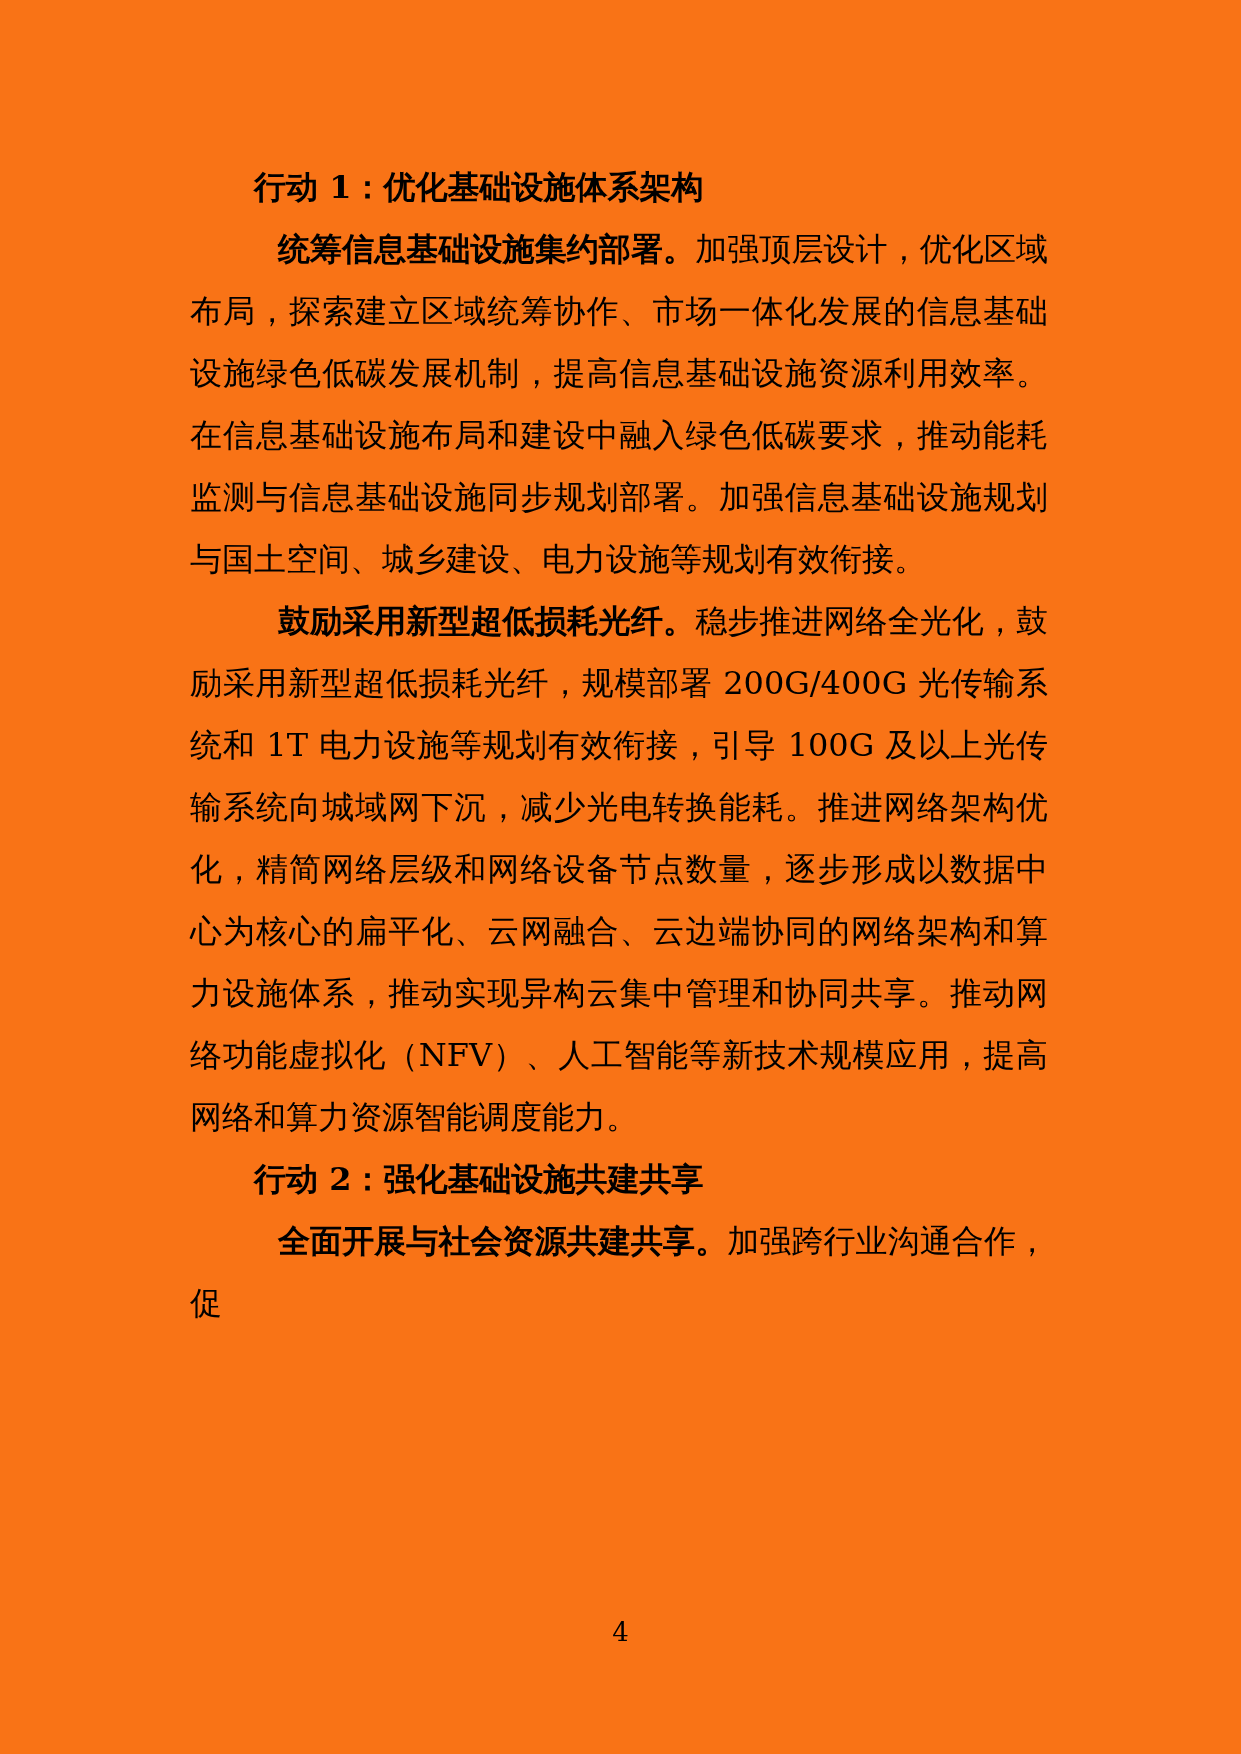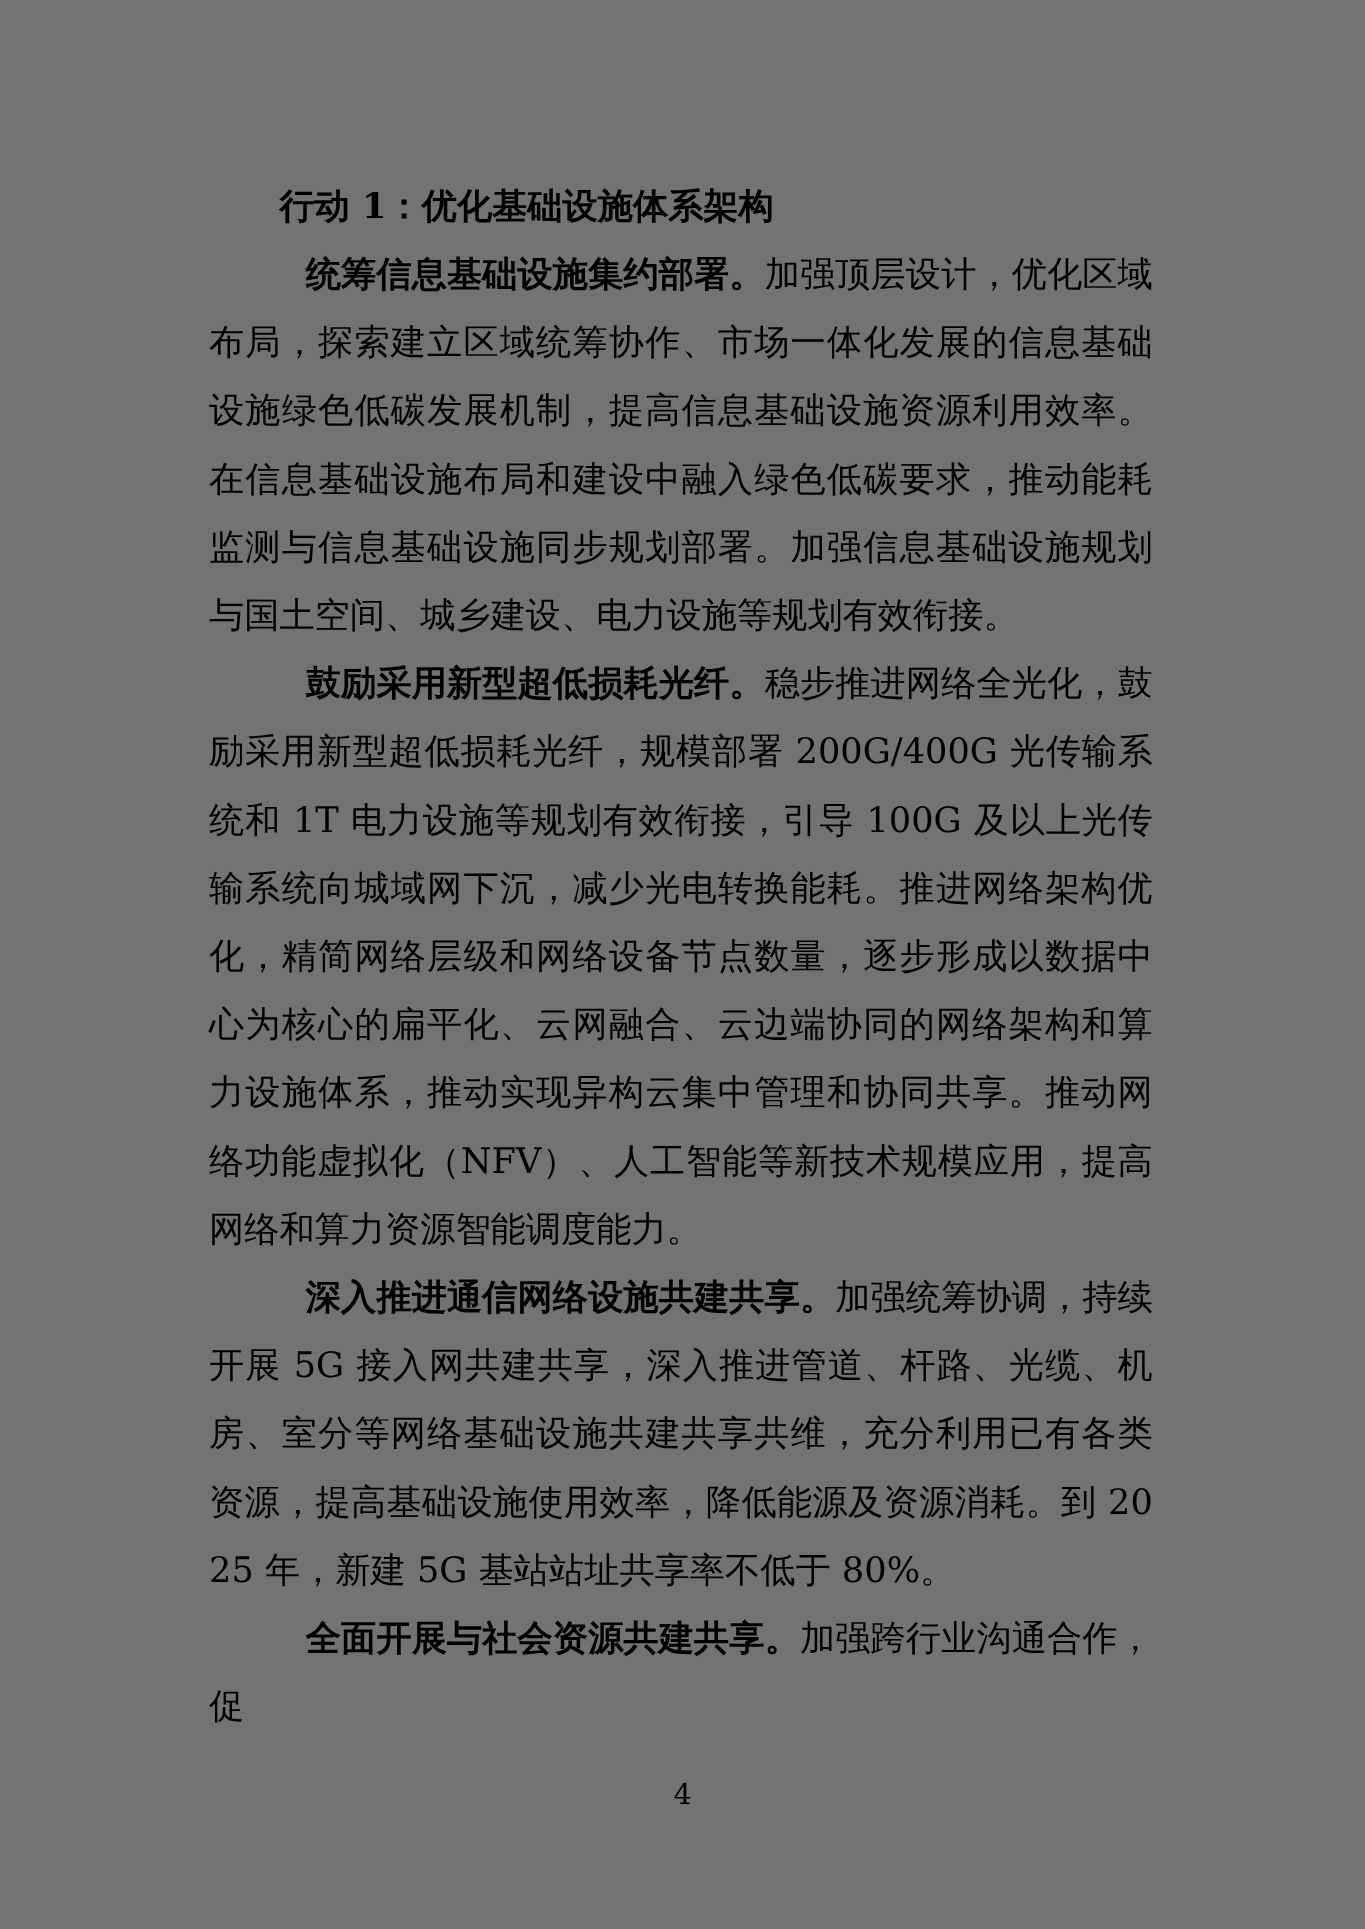--- a/index.html
+++ b/index.html
@@ -4,21 +4,21 @@
 <style>
   html, body {
     margin: 0;
     padding: 0;
     background: #ffffff;
   }
   .page {
     position: relative;
     width: 1241px;
     height: 1754px;
-    background: #737373;
+    background: #f97316;
     color: #000000;
     font-family: "DejaVu Serif", "Liberation Serif", serif;
     overflow: hidden;
   }
   .content {
     position: absolute;
     left: 190px;
     top: 156px;
     width: 858px;
   }
@@ -55,21 +55,21 @@
 
 <div class="page">
   <div class="content">
 
     <p class="heading">行动 1：优化基础设施体系架构</p>
 
     <p class="body"><span class="lead">统筹信息基础设施集约部署。</span><span>加强顶层设计，优化区域布局，探索建立区域统筹协作、市场一体化发展的信息基础设施绿色低碳发展机制，提高信息基础设施资源利用效率。在信息基础设施布局和建设中融入绿色低碳要求，推动能耗监测与信息基础设施同步规划部署。加强信息基础设施规划与国土空间、城乡建设、电力设施等规划有效衔接。</span></p>
 
     <p class="body"><span class="lead">鼓励采用新型超低损耗光纤。</span><span>稳步推进网络全光化，鼓励采用新型超低损耗光纤，规模部署 200G/400G 光传输系统和 1T 电力设施等规划有效衔接，引导 100G 及以上光传输系统向城域网下沉，减少光电转换能耗。推进网络架构优化，精简网络层级和网络设备节点数量，逐步形成以数据中心为核心的扁平化、云网融合、云边端协同的网络架构和算力设施体系，推动实现异构云集中管理和协同共享。推动网络功能虚拟化（NFV）、人工智能等新技术规模应用，提高网络和算力资源智能调度能力。</span></p>
 
+    <p class="heading">行动 2：强化基础设施共建共享</p>
 
-    <p class="body"><span class="lead">深入推进通信网络设施共建共享。</span><span>加强统筹协调，持续开展 5G 接入网共建共享，深入推进管道、杆路、光缆、机房、室分等网络基础设施共建共享共维，充分利用已有各类资源，提高基础设施使用效率，降低能源及资源消耗。到 2025 年，新建 5G 基站站址共享率不低于 80%。</span></p>
 
     <p class="body"><span class="lead">全面开展与社会资源共建共享。</span><span>加强跨行业沟通合作，促</span></p>
 
   </div>
 
   <div class="footer">4</div>
 </div>
 
 </body></html>

